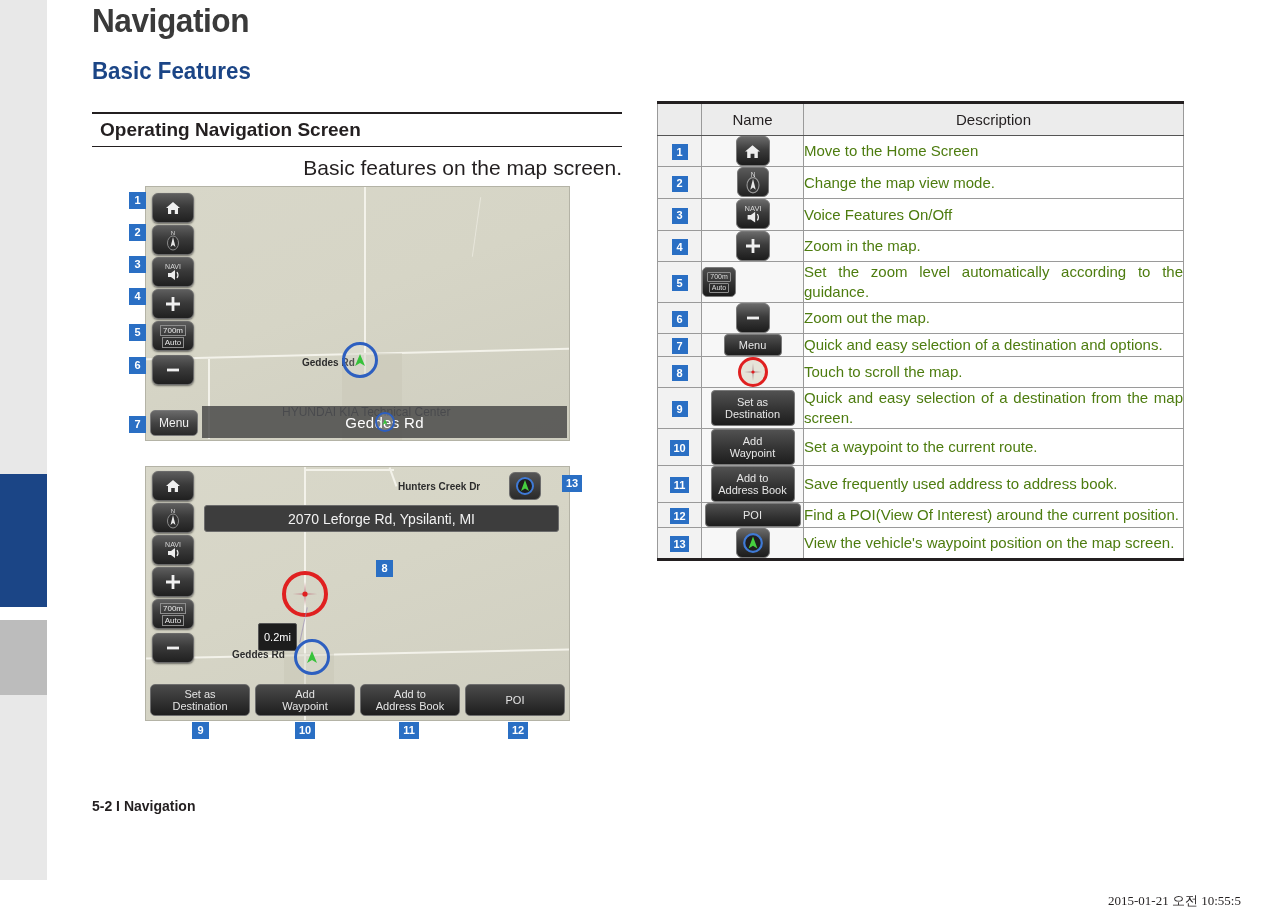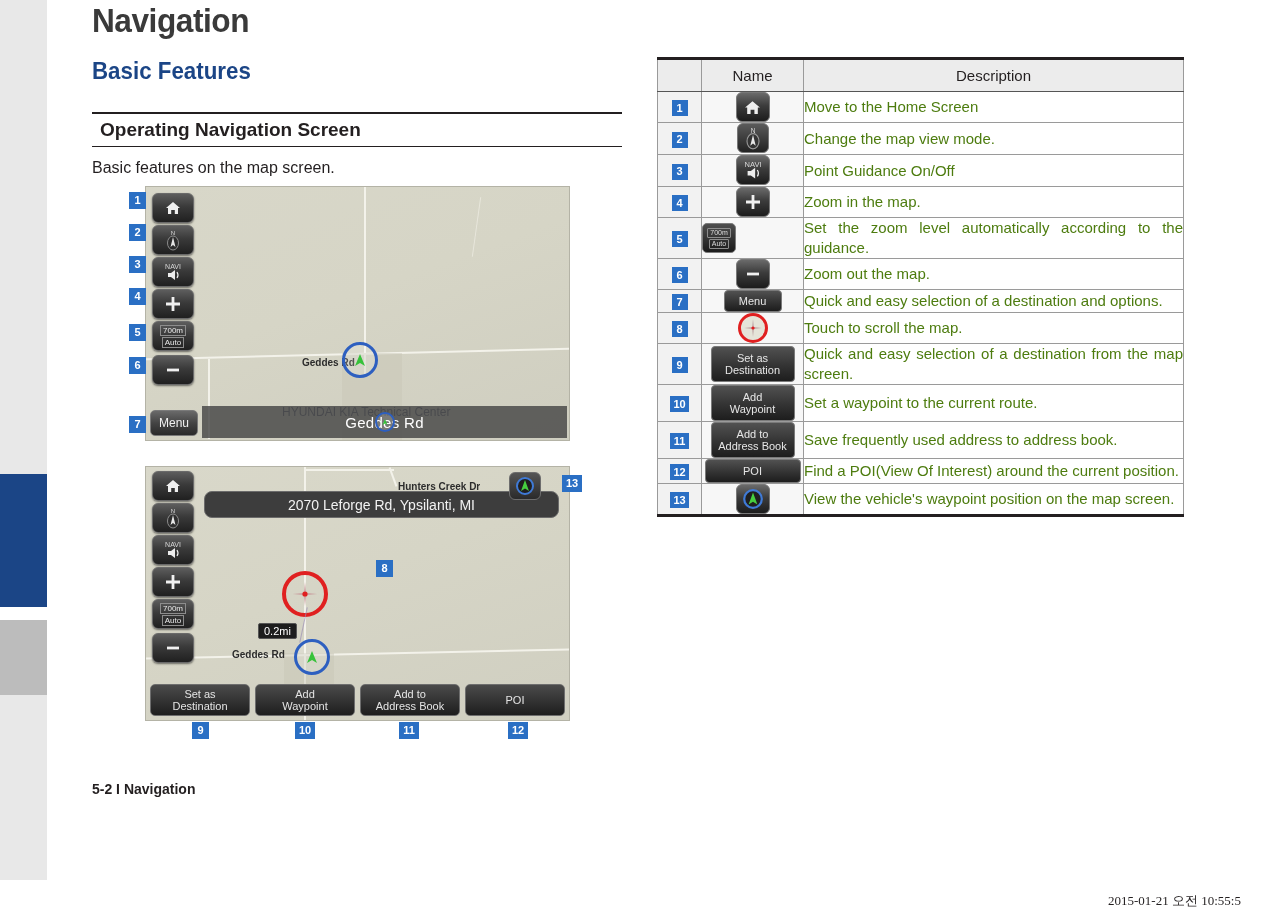--- a/index.html
+++ b/index.html
@@ -58,24 +58,25 @@
     border-bottom: 1.5px solid #231f20;
     padding: 4px 0 4px 8px;
   }
   .subhead {
     font-size: 19px;
     font-weight: 700;
     color: #231f20;
     line-height: 24px;
   }
   .body-text {
-    font-size: 16px;
+    font-size: 21px;
     line-height: 22px;
     margin-top: 10px;
     color: #231f20;
+    text-align: right;
   }
 
   
   .fig1 {
     position: absolute;
     left: 145px;
     top: 186px;
     width: 425px;
     height: 255px;
     background: linear-gradient(160deg,#d8d7c9 0%, #d6d5c6 45%, #cfcec0 100%);
@@ -171,26 +172,26 @@
     background: rgba(255,255,255,.18);
     display:flex; align-items:center; justify-content:center;
   }
   .veh-marker-sm {
     width: 16px; height: 16px; border-width:2px;
   }
 
   .addr-bar {
     position: absolute;
     left: 58px;
-    top: 24px;
+    top: 38px;
     width: 355px;
     height: 27px;
     background: #3d3d3d;
     border: 1px solid #6b6b6b;
-    border-radius: 8px;
+    border-radius: 3px;
     box-sizing: border-box;
     display: flex; align-items: center; justify-content: center;
     color: #f2f2f2;
     font-size: 14px;
   }
   .cur-pos-btn {
     position: absolute;
     right: 28px;
     top: 5px;
     width: 32px; height: 28px;
@@ -206,21 +207,21 @@
     border-radius: 50%;
     border: 4px solid #e02020;
     box-sizing: border-box;
     display: flex; align-items: center; justify-content: center;
   }
   .dist-chip {
     position: absolute;
     background: #1d1d1d;
     color: #ffffff;
     font-size: 11px;
-    padding: 1px 5px;
+    padding: 7px 5px;
     border-radius: 2px;
     border: 1px solid #555;
   }
   .act-row {
     position: absolute;
     left: 4px; right: 4px; bottom: 4px;
     display: flex;
     gap: 5px;
   }
   .act-btn {
@@ -259,20 +260,21 @@
   .table-wrap {
     position: absolute;
     left: 657px;
     top: 57px;
     width: 526px;
   }
   table.spec {
     border-collapse: collapse;
     width: 100%;
     table-layout: fixed;
+    margin-top: 44px;
   }
   table.spec col.c1 { width: 44px; }
   table.spec col.c2 { width: 102px; }
   table.spec col.c3 { width: 380px; }
 
   table.spec th, table.spec td {
     border: 1px solid #9a9a9a;
     padding: 0;
     vertical-align: middle;
   }
@@ -367,21 +369,21 @@
   }
   .zoomlvl span {
     font-size: 7px; color: #dcdcdc; line-height: 8px;
     border: 1px solid #8d8d8d; padding: 0 2px; border-radius: 1px;
   }
 
   
   .page-foot {
     position: absolute;
     left: 92px;
-    top: 781px;
+    top: 798px;
     font-size: 14px;
     font-weight: 700;
     color: #231f20;
   }
   .print-foot-left {
     position: absolute;
     left: 92px;
     top: 940px;
     font-size: 13px;
     font-family: "Liberation Serif", serif;
@@ -616,21 +618,21 @@
         <td class="numcell"><span class="row-badge">3</span></td>
         <td class="iconcell">
           <span class="tb-icon sq">
             <svg width="28" height="24" viewBox="0 0 26 22">
               <text x="13" y="8" font-size="7" fill="#d8d8d8" text-anchor="middle" font-family="Liberation Sans, sans-serif">NAVI</text>
               <path d="M8 12 L11 12 L15 9 L15 19 L11 16 L8 16 Z" fill="#ececec"></path>
               <path d="M17 11 Q19 14 17 17" stroke="#ececec" stroke-width="1.2" fill="none"></path>
             </svg>
           </span>
         </td>
-        <td class="desccell">Point Guidance On/Off</td>
+        <td class="desccell">Voice Features On/Off</td>
       </tr>
 
       <tr>
         <td class="numcell"><span class="row-badge">4</span></td>
         <td class="iconcell">
           <span class="tb-icon sq">
             <svg width="18" height="18" viewBox="0 0 18 18">
                 <path d="M7.6 2 H10.4 V7.6 H16 V10.4 H10.4 V16 H7.6 V10.4 H2 V7.6 H7.6 Z" fill="#f0f0f0"></path>
               </svg>
           </span>

